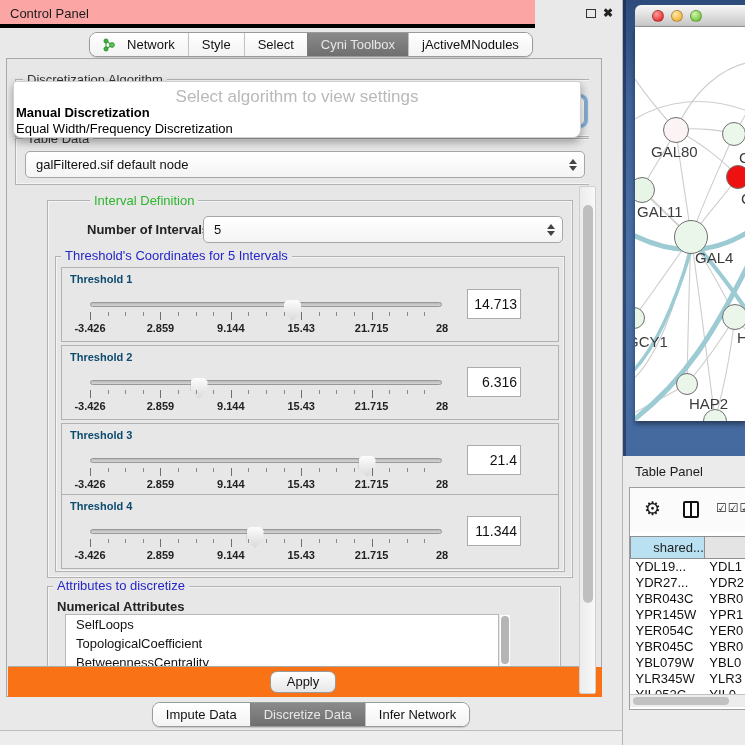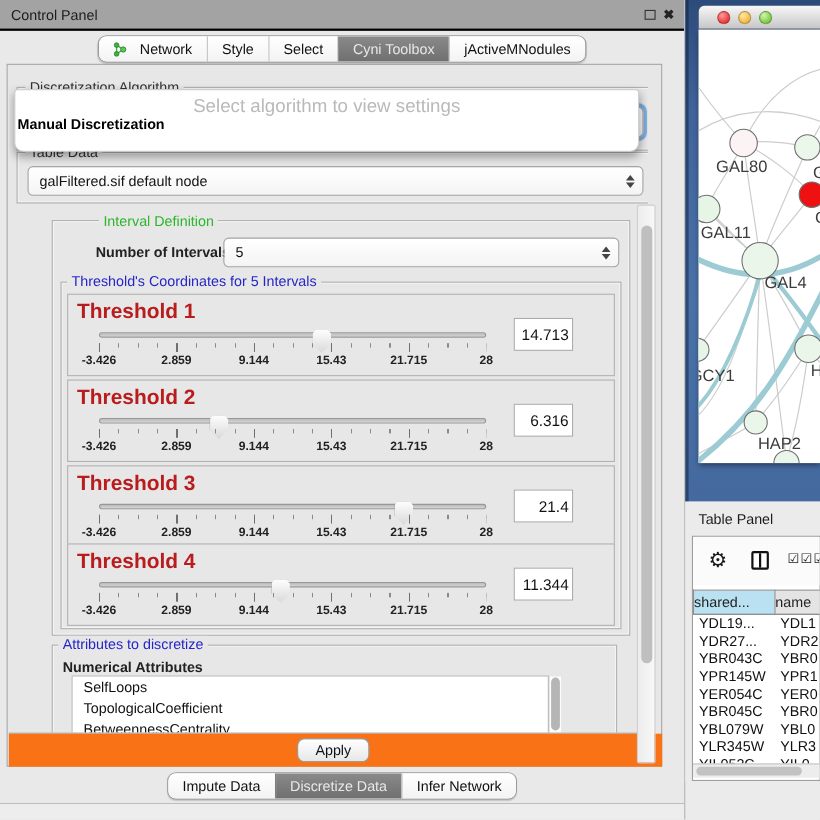--- a/index.html
+++ b/index.html
@@ -2,22 +2,22 @@
 <html><head>
 <meta charset="utf-8">
 <style>
   * { margin:0; padding:0; box-sizing:border-box; }
   html,body { width:745px; height:745px; overflow:hidden;
     font-family:"Liberation Sans", sans-serif; font-size:13px; color:#222;
     background:#e9e9e9; }
 
   
   #left-region { position:absolute; left:0; top:0; width:622px; height:745px; background:#e9e9e9; }
-  #panel-titlebar { position:absolute; left:0; top:0; width:622px; height:28px;
-    background:#a3a3a3; border-bottom:2px solid #000000; }
+  #panel-titlebar { position:absolute; left:0; top:0; width:535px; height:28px;
+    background:#fca5a5; border-bottom:4px solid #000000; }
   #panel-titlebar .title { position:absolute; left:10px; top:6px; font-size:13px; color:#1c1c1c; }
   .win-ctl { position:absolute; top:7px; font-size:12px; color:#222; cursor:default; }
   #float-btn { left:586px; top:9px; width:10px; height:9px; border:1.5px solid #333; }
   #close-btn { left:603px; top:6px; font-weight:bold; }
 
   
   .tabstrip { position:absolute; display:flex; justify-content:center; left:0; width:622px; z-index:5; }
   .tabbar { display:flex; border:1px solid #9a9a9a; border-radius:8px; overflow:hidden;
     background:#fff; height:25px; box-shadow:0 1px 1px rgba(0,0,0,.15); }
   .tab { display:flex; align-items:center; gap:11px; padding:0 13px; font-size:13px;
@@ -55,21 +55,21 @@
   #algo-popup { position:absolute; left:5px; top:21px; width:568px; height:57px; background:#fff;
     border:1px solid #d0d0d0; border-radius:3px 3px 8px 8px; z-index:6;
     box-shadow:0 4px 9px rgba(0,0,0,.35); }
   #algo-popup .ph { position:absolute; left:0; right:0; top:5px; text-align:center; color:#b9b9b9; font-size:17px; }
   #algo-popup .opt1 { position:absolute; left:2px; top:23px; font-weight:bold; color:#000; }
   #algo-popup .opt2 { position:absolute; left:2px; top:39px; color:#000; }
 
   
   .thr-panel { position:absolute; left:53px; width:498px; height:75px; border:1px solid #b2b2b2;
     background:#e7e7e7; }
-  .thr-label { position:absolute; left:8px; top:5px; font-weight:bold; font-size:19px; color:#b91c1c; }
+  .thr-label { position:absolute; left:8px; top:5px; font-weight:bold; font-size:11px; color:#0c4a6e; }
   .track-zone { position:absolute; left:28px; top:28px; width:352px; height:44px; }
   .track { position:absolute; left:0; top:6px; width:100%; height:5px; border-radius:3px;
     background:linear-gradient(#b9b9b9,#d6d6d6); border:1px solid #989898; }
   .ticks-minor { position:absolute; left:0; top:16px; width:100%; height:4px;
     background:repeating-linear-gradient(90deg,#8a8a8a 0,#8a8a8a 1px,transparent 1px,transparent 17.6px); }
   .ticks-major { position:absolute; left:0; top:16px; width:100%; height:8px;
     background:repeating-linear-gradient(90deg,#6f6f6f 0,#6f6f6f 1px,transparent 1px,transparent 70.4px); }
   .tick-labels { position:absolute; left:0; top:26px; width:100%; height:14px; }
   .tick-labels span { position:absolute; transform:translateX(-50%); font-size:11px; font-weight:bold; color:#222; }
   .thumb { position:absolute; top:-3px; width:17px; height:21px;
@@ -119,21 +119,21 @@
   #table-panel-title { position:absolute; left:12px; top:8px; font-size:13px; color:#1c1c1c; }
   #table-box { position:absolute; left:6px; top:31px; width:117px; height:223px; background:#fff;
     border:1px solid #9e9e9e; overflow:hidden; }
   #table-toolbar { position:absolute; left:0; top:0; width:117px; height:44px; background:#fbfbfb; }
   #gear-icon { position:absolute; left:14px; top:9px; font-size:19px; color:#1a1a1a; }
   #colmgr-icon { position:absolute; left:53px; top:13px; width:16px; height:17px; border:2px solid #111;
     border-radius:2px; background:#fff; }
   #colmgr-icon::after { content:""; position:absolute; left:5px; top:0; width:2px; height:13px; background:#111; }
   #cb-icons { position:absolute; left:86px; top:13px; font-size:12px; color:#222; letter-spacing:1px; white-space:nowrap; }
   #tbl { position:absolute; left:0; top:48px; width:160px; border-collapse:collapse; font-size:13px; }
-  #tbl th { height:22px; font-weight:normal; border:1px solid #8f8f8f; text-align:left; }
+  #tbl th { height:22px; font-weight:normal; border:1px solid #8f8f8f; text-align:right; }
   #tbl th.c1 { width:74px; background:#b9e1f2; }
   #tbl th.c2 { width:86px; background:#e4e4e4; }
   #tbl td { height:16px; padding-left:5px; color:#111; white-space:nowrap; }
   #tbl-hscroll { position:absolute; left:0px; top:206px; width:117px; height:13px;
     background:#ededed; border-top:1px solid #c4c4c4; }
   #tbl-hscroll i { position:absolute; left:3px; top:2px; width:96px; height:8px; background:#c2c2c2; border-radius:4px; }
 </style>
 </head>
 <body>
 
@@ -181,20 +181,21 @@
       <div class="combo focused" style="left:17px; top:37px; width:560px; height:28px;">
         <span class="arrows">
             <i class="up"></i>
             <i class="down"></i>
           </span>
       </div>
 
       <div id="algo-popup">
         <div class="ph">Select algorithm to view settings</div>
         <div class="opt1">Manual Discretization</div>
+        <div class="opt2">Equal Width/Frequency Discretization</div>
       </div>
 
       <span class="gtitle dark" style="left:15px; top:71px;">Table Data</span>
       <div class="group" style="left:7px; top:78px; width:578px; height:47px;"></div>
       <div class="combo" style="left:17px; top:91px; width:560px; height:27px;">
         <span>galFiltered.sif default node</span>
         <span class="arrows">
             <i class="up"></i>
             <i class="down"></i>
           </span>

